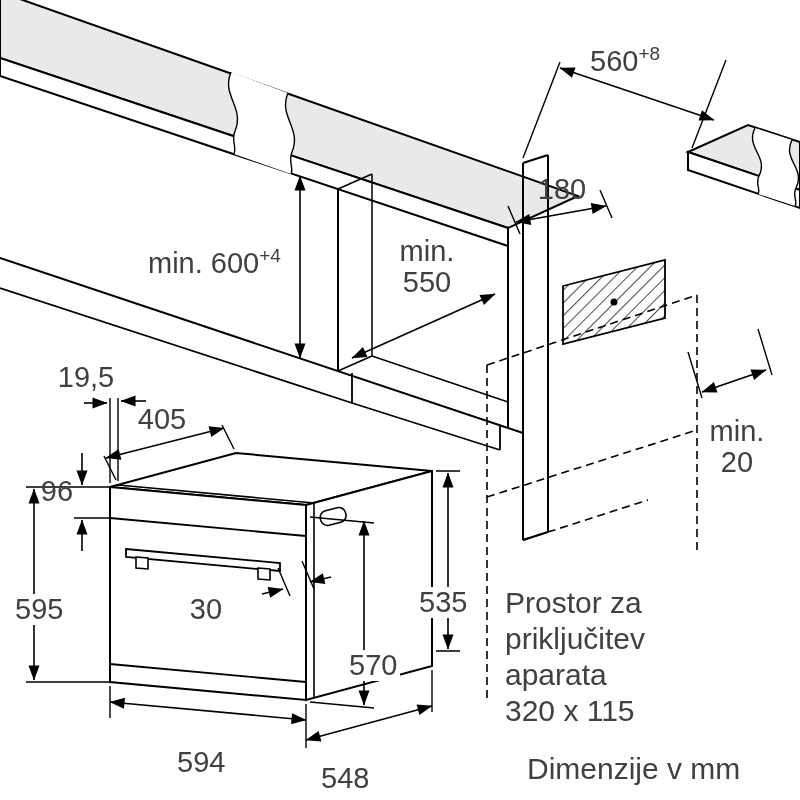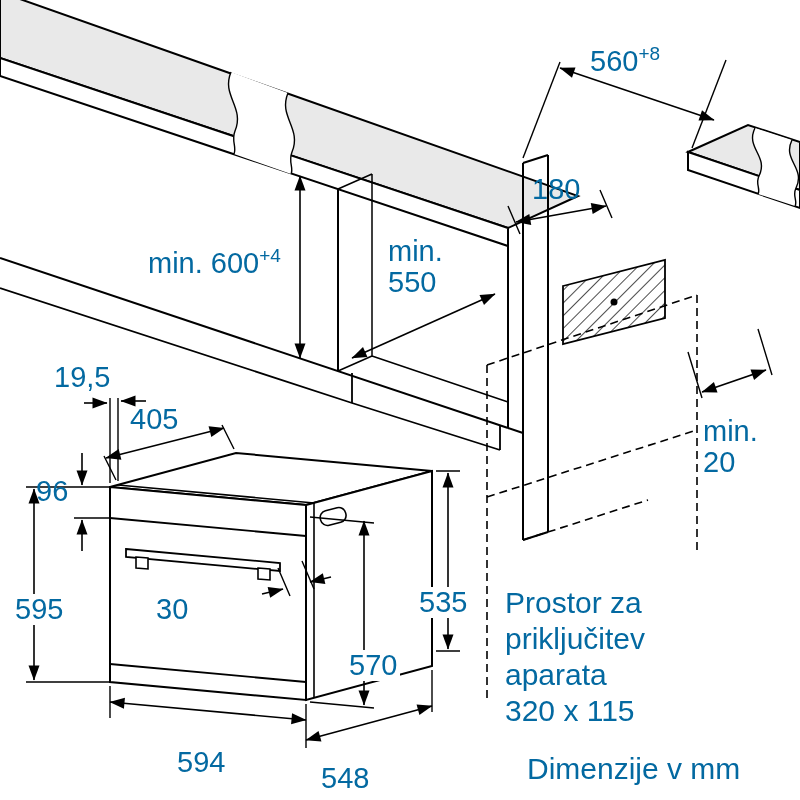--- a/index.html
+++ b/index.html
@@ -1,22 +1,22 @@
 <!DOCTYPE html>
 <html><head>
 <meta charset="utf-8">
 <style>
   html,body{margin:0;padding:0;background:#fff;}
   .canvas{
     position:relative;width:800px;height:800px;background:#ffffff;
-    font-family:"Liberation Sans",sans-serif;color:#0369a1;overflow:hidden;
+    font-family:"Liberation Sans",sans-serif;color:#404040;overflow:hidden;
   }
   .canvas svg{position:absolute;left:0;top:0;}
   .lbl{position:absolute;font-size:29px;line-height:31px;white-space:nowrap;}
-  .center{white-space:normal;}
+  .center{text-align:center;white-space:normal;}
   .bgw{background:#ffffff;padding:0 3px;margin-top:39px;}
   sup.tol{font-size:19px;}
   .note{position:absolute;font-size:30px;white-space:nowrap;}
 </style>
 </head>
 <body>
 
 <div class="canvas">
 
   <svg width="800" height="800" viewBox="0 0 800 800">

